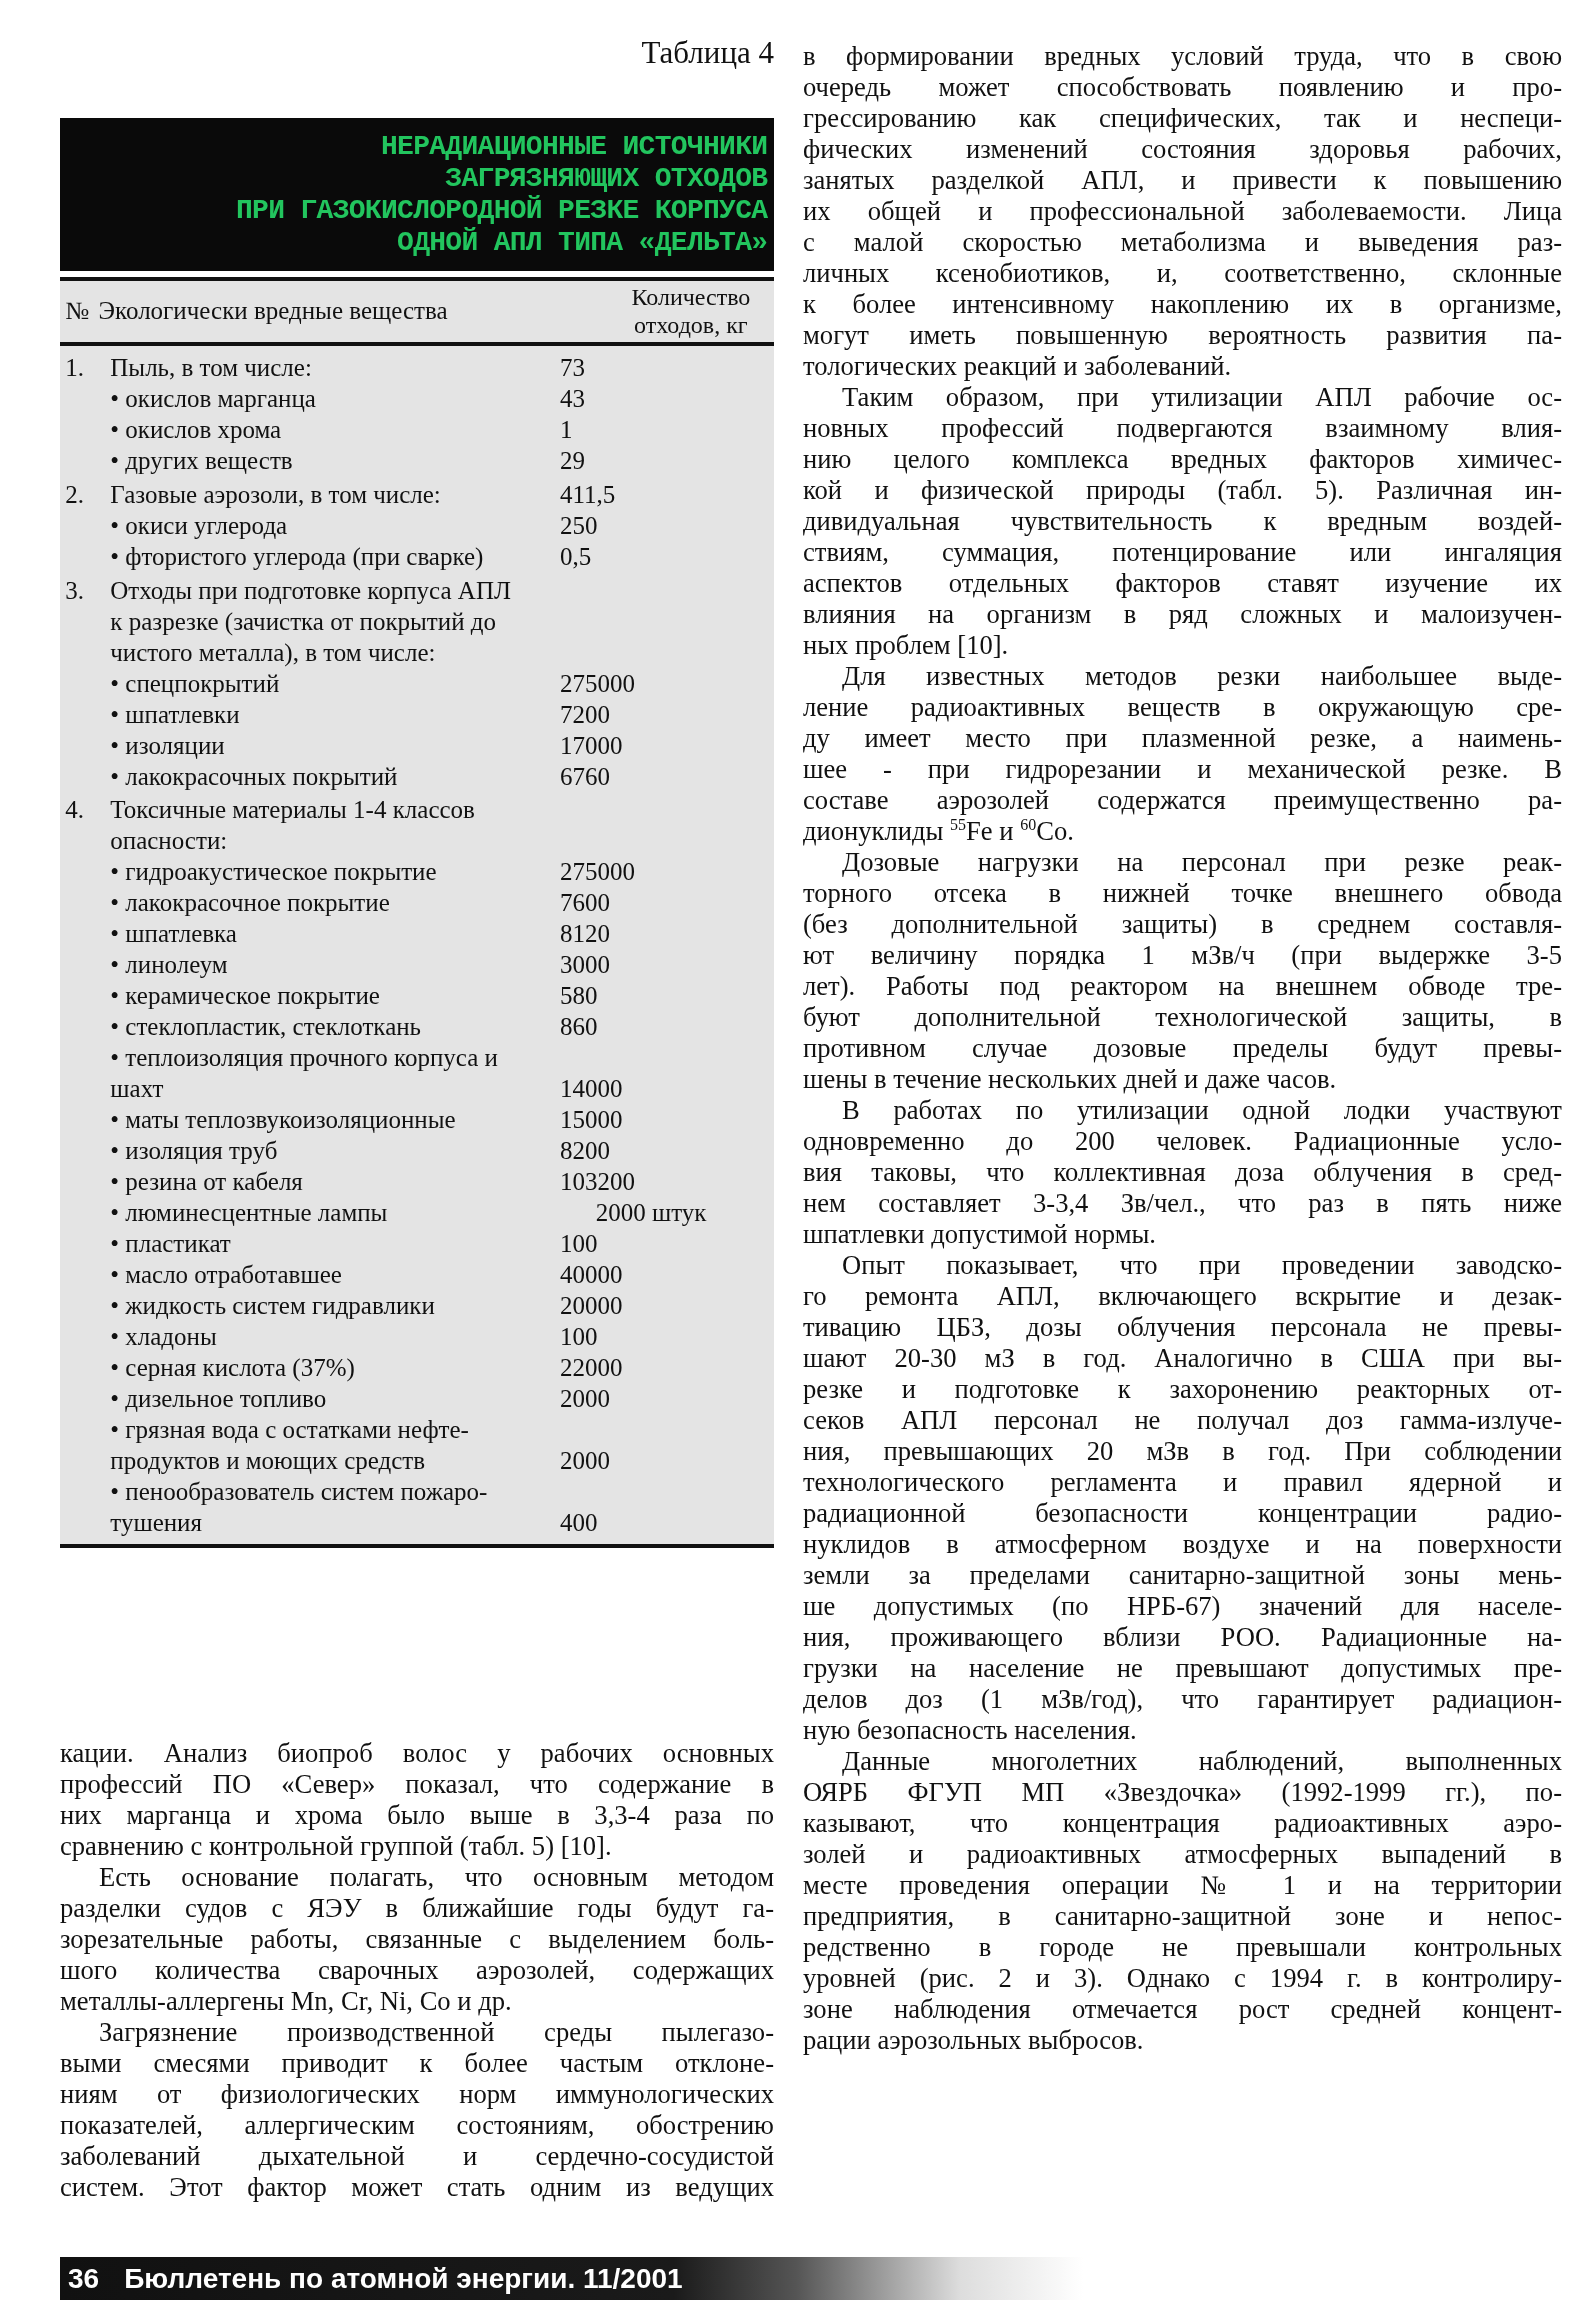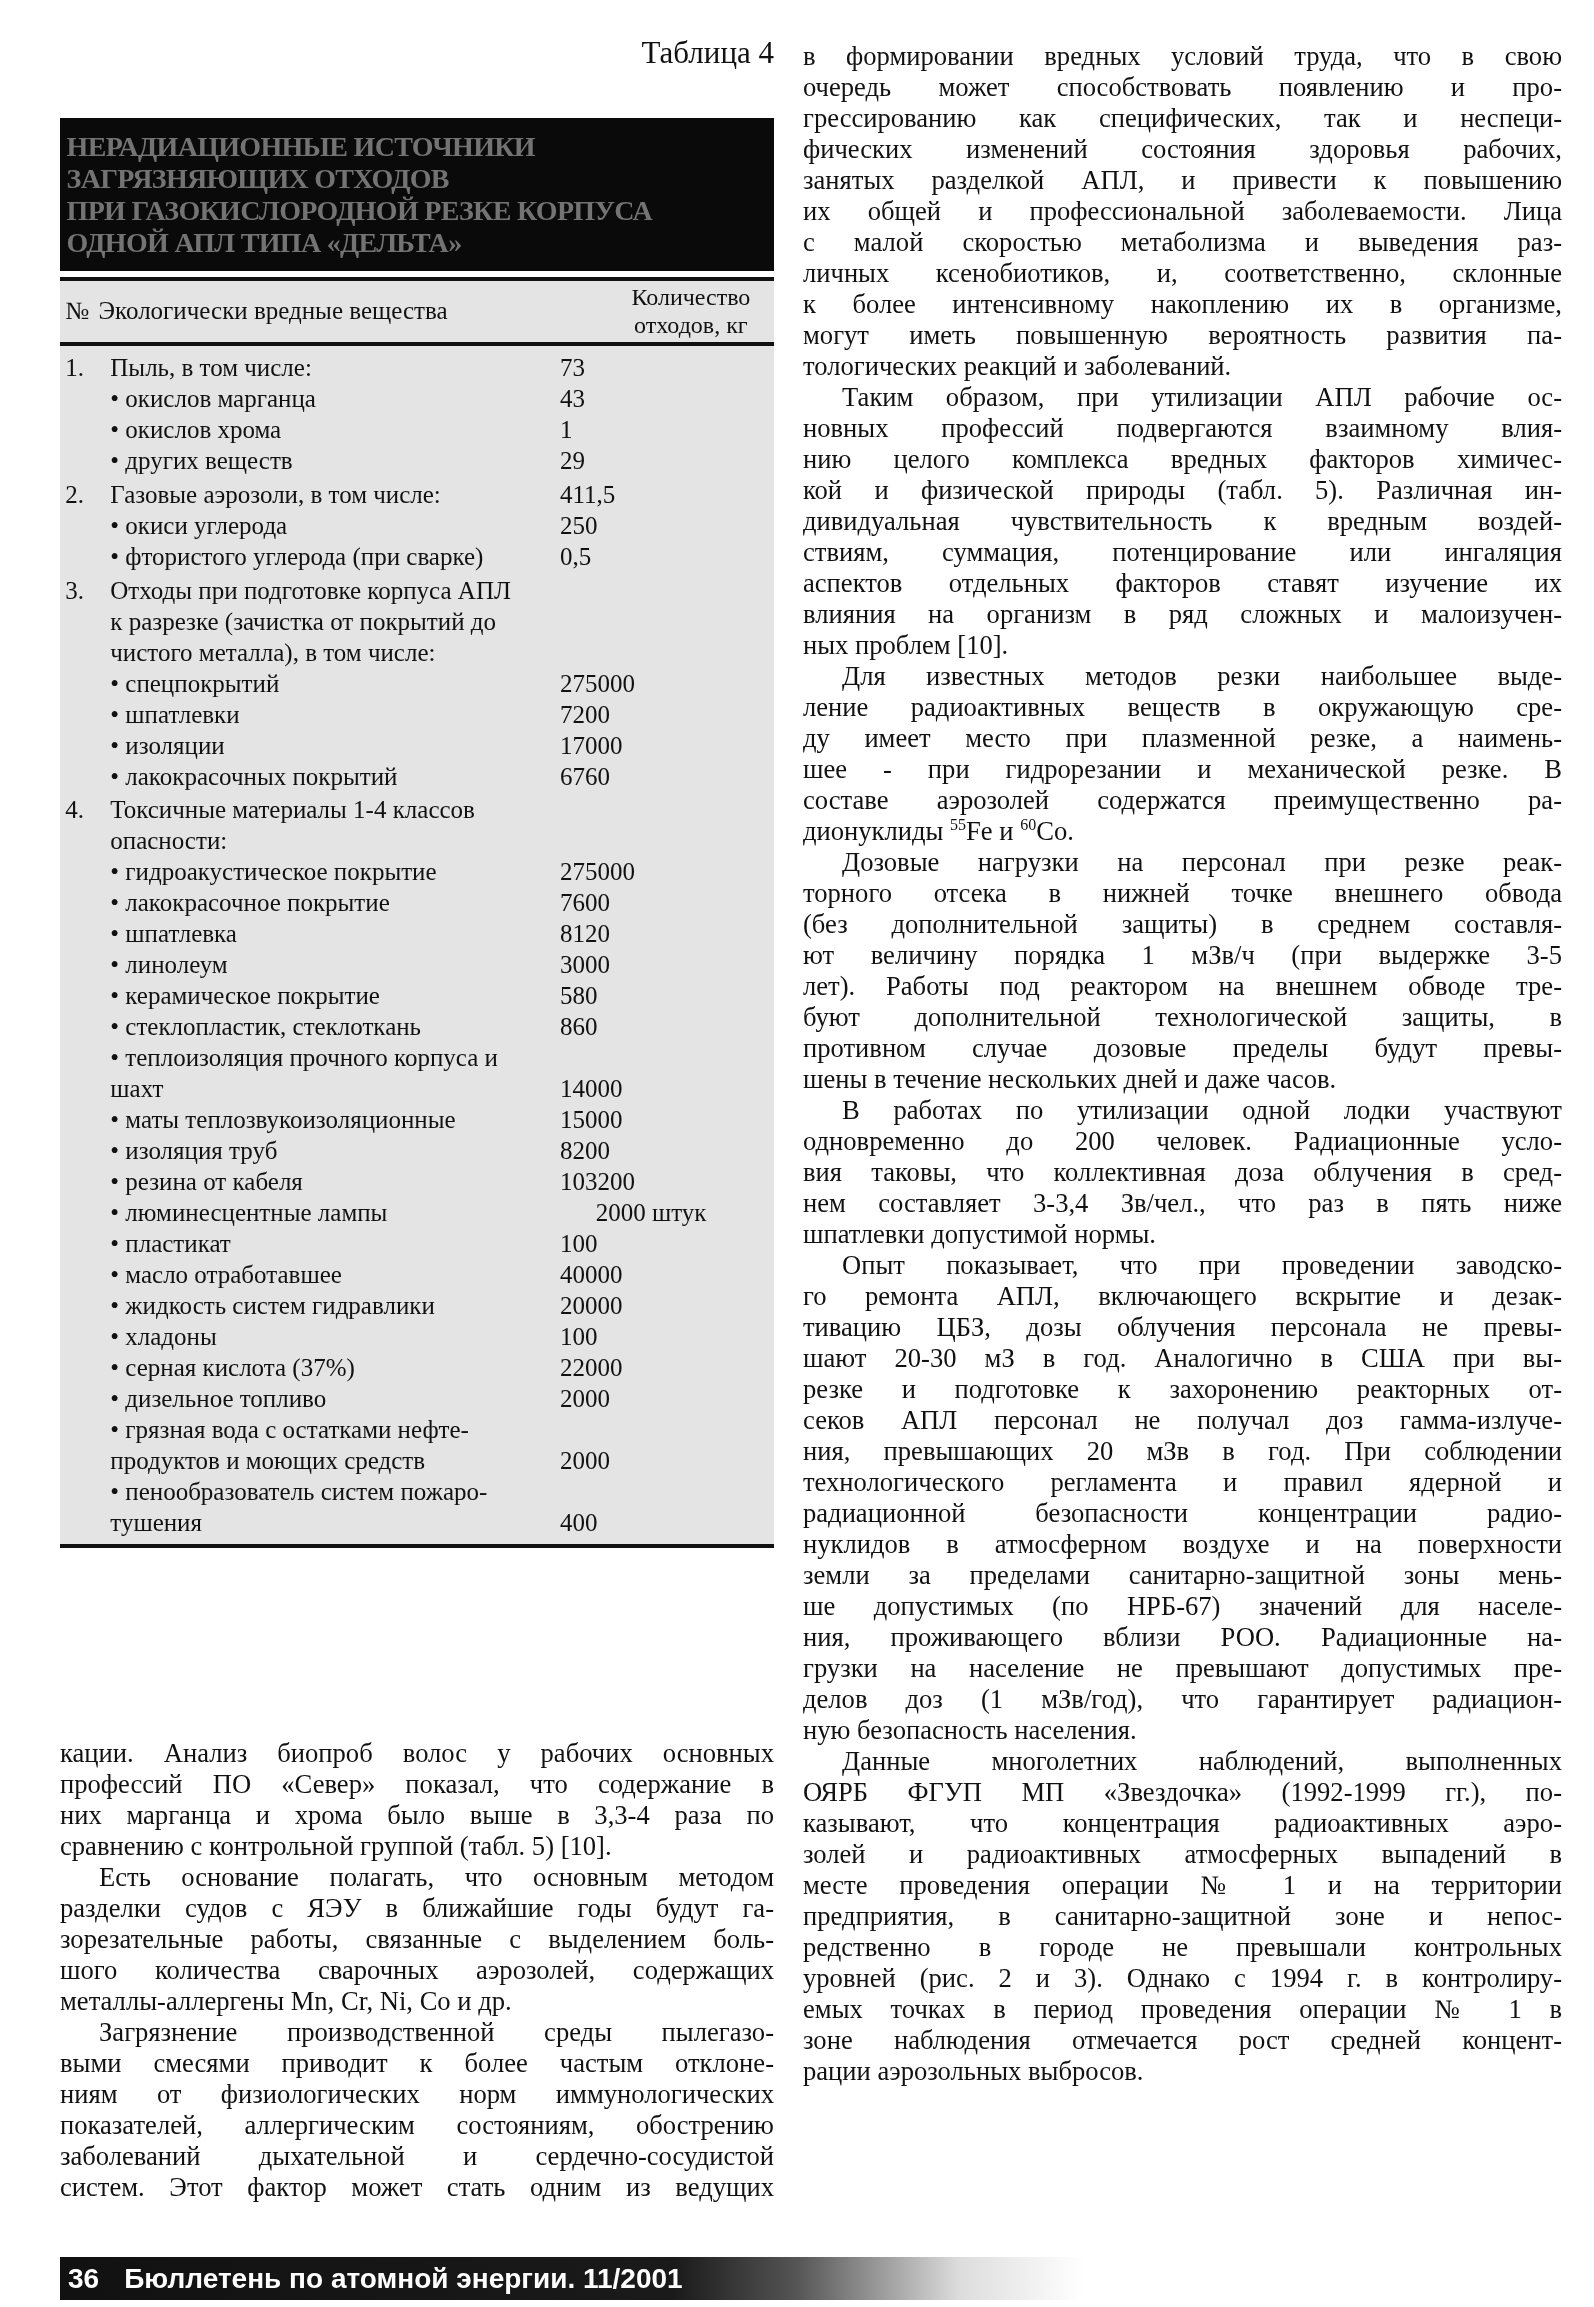--- a/index.html
+++ b/index.html
@@ -6,22 +6,22 @@
   body {
     width: 1595px; height: 2307px; background: #ffffff; position: relative; overflow: hidden;
     font-family: "Liberation Serif", "DejaVu Serif", serif; color: #111;
   }
   .table-caption {
     position: absolute; left: 60px; top: 33px; width: 714px; text-align: right;
     font-size: 31px; line-height: 40px;
   }
   .table-wrap { position: absolute; left: 60px; top: 118px; width: 714px; }
   .table-title {
-    background: #0a0a0a; color: #737373; text-align: left;
-    font-family: Liberation Serif, serif; font-weight: bold;
+    background: #0a0a0a; color: #22c55e; text-align: right;
+    font-family: Liberation Mono, monospace; font-weight: bold;
     font-size: 28px; line-height: 32px; padding: 13.3px 6.6px 12px; letter-spacing: -0.7px;
   }
   .table-title div { white-space: nowrap; }
   .rule-thick { height: 4px; background: #111; }
   .rule-gap { height: 5.3px; background: #fff; }
   .table-body { background: #e4e4e4; }
   .thead { display: flex; align-items: center; height: 61px; padding: 0 6.6px 0 5.3px; font-size: 25px; }
   .thead .num { width: 28px; }
   .thead .name { flex: 1; padding-left: 5.3px; }
   .thead .qty { width: 153px; text-align: center; line-height: 28px; font-size: 24px; }
@@ -332,21 +332,20 @@
     <span class="line"><span>делов доз (1 мЗв/год), что гарантирует радиацион-</span></span>
     <span class="line last"><span>ную безопасность населения.</span></span>
     <span class="line" style="padding-left: 39px;"><span>Данные многолетних наблюдений, выполненных</span></span>
     <span class="line"><span>ОЯРБ ФГУП МП «Звездочка» (1992-1999 гг.), по-</span></span>
     <span class="line"><span>казывают, что концентрация радиоактивных аэро-</span></span>
     <span class="line"><span>золей и радиоактивных атмосферных выпадений в</span></span>
     <span class="line"><span>месте проведения операции № 1 и на территории</span></span>
     <span class="line"><span>предприятия, в санитарно-защитной зоне и непос-</span></span>
     <span class="line"><span>редственно в городе не превышали контрольных</span></span>
     <span class="line"><span>уровней (рис. 2 и 3). Однако с 1994 г. в контролиру-</span></span>
-    <span class="line"><span>емых точках в период проведения операции № 1 в</span></span>
     <span class="line"><span>зоне наблюдения отмечается рост средней концент-</span></span>
     <span class="line last"><span>рации аэрозольных выбросов.</span></span>
   </div>
 
 <div class="column col-left" id="col-left">
     <span class="line"><span>кации. Анализ биопроб волос у рабочих основных</span></span>
     <span class="line"><span>профессий ПО «Север» показал, что содержание в</span></span>
     <span class="line"><span>них марганца и хрома было выше в 3,3-4 раза по</span></span>
     <span class="line last"><span>сравнению с контрольной группой (табл. 5) [10].</span></span>
     <span class="line" style="padding-left: 39px;"><span>Есть основание полагать, что основным методом</span></span>

